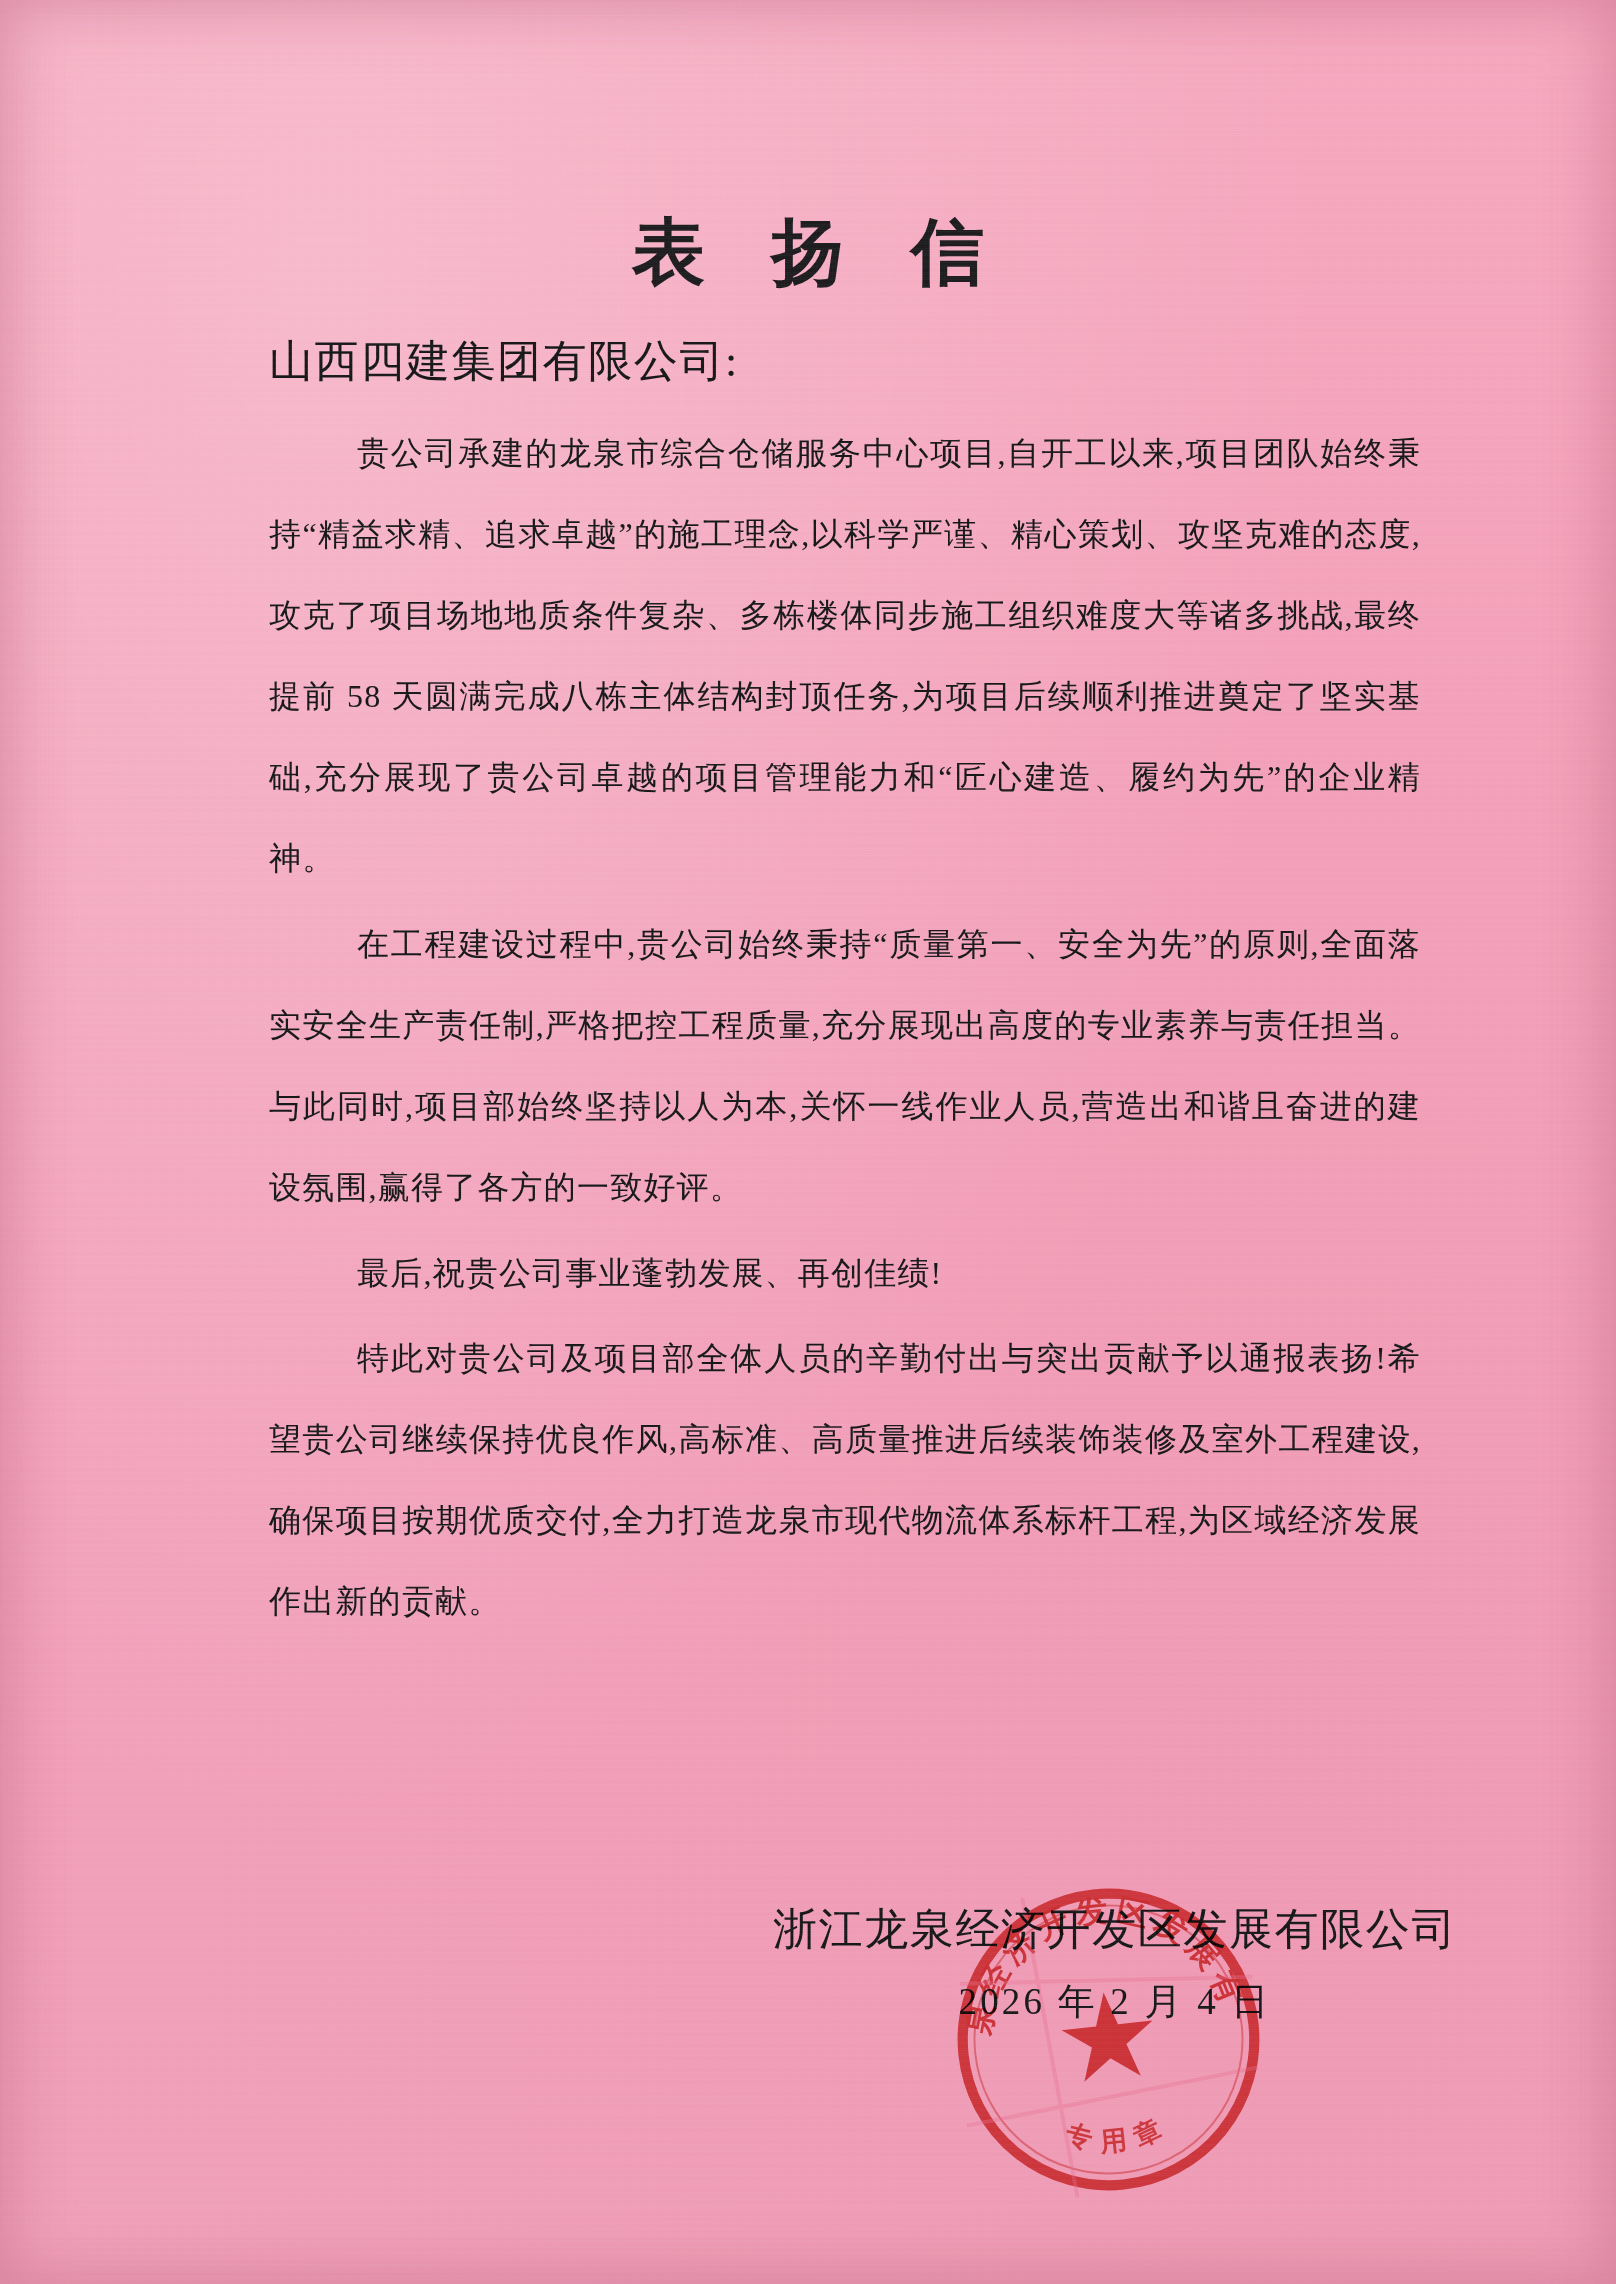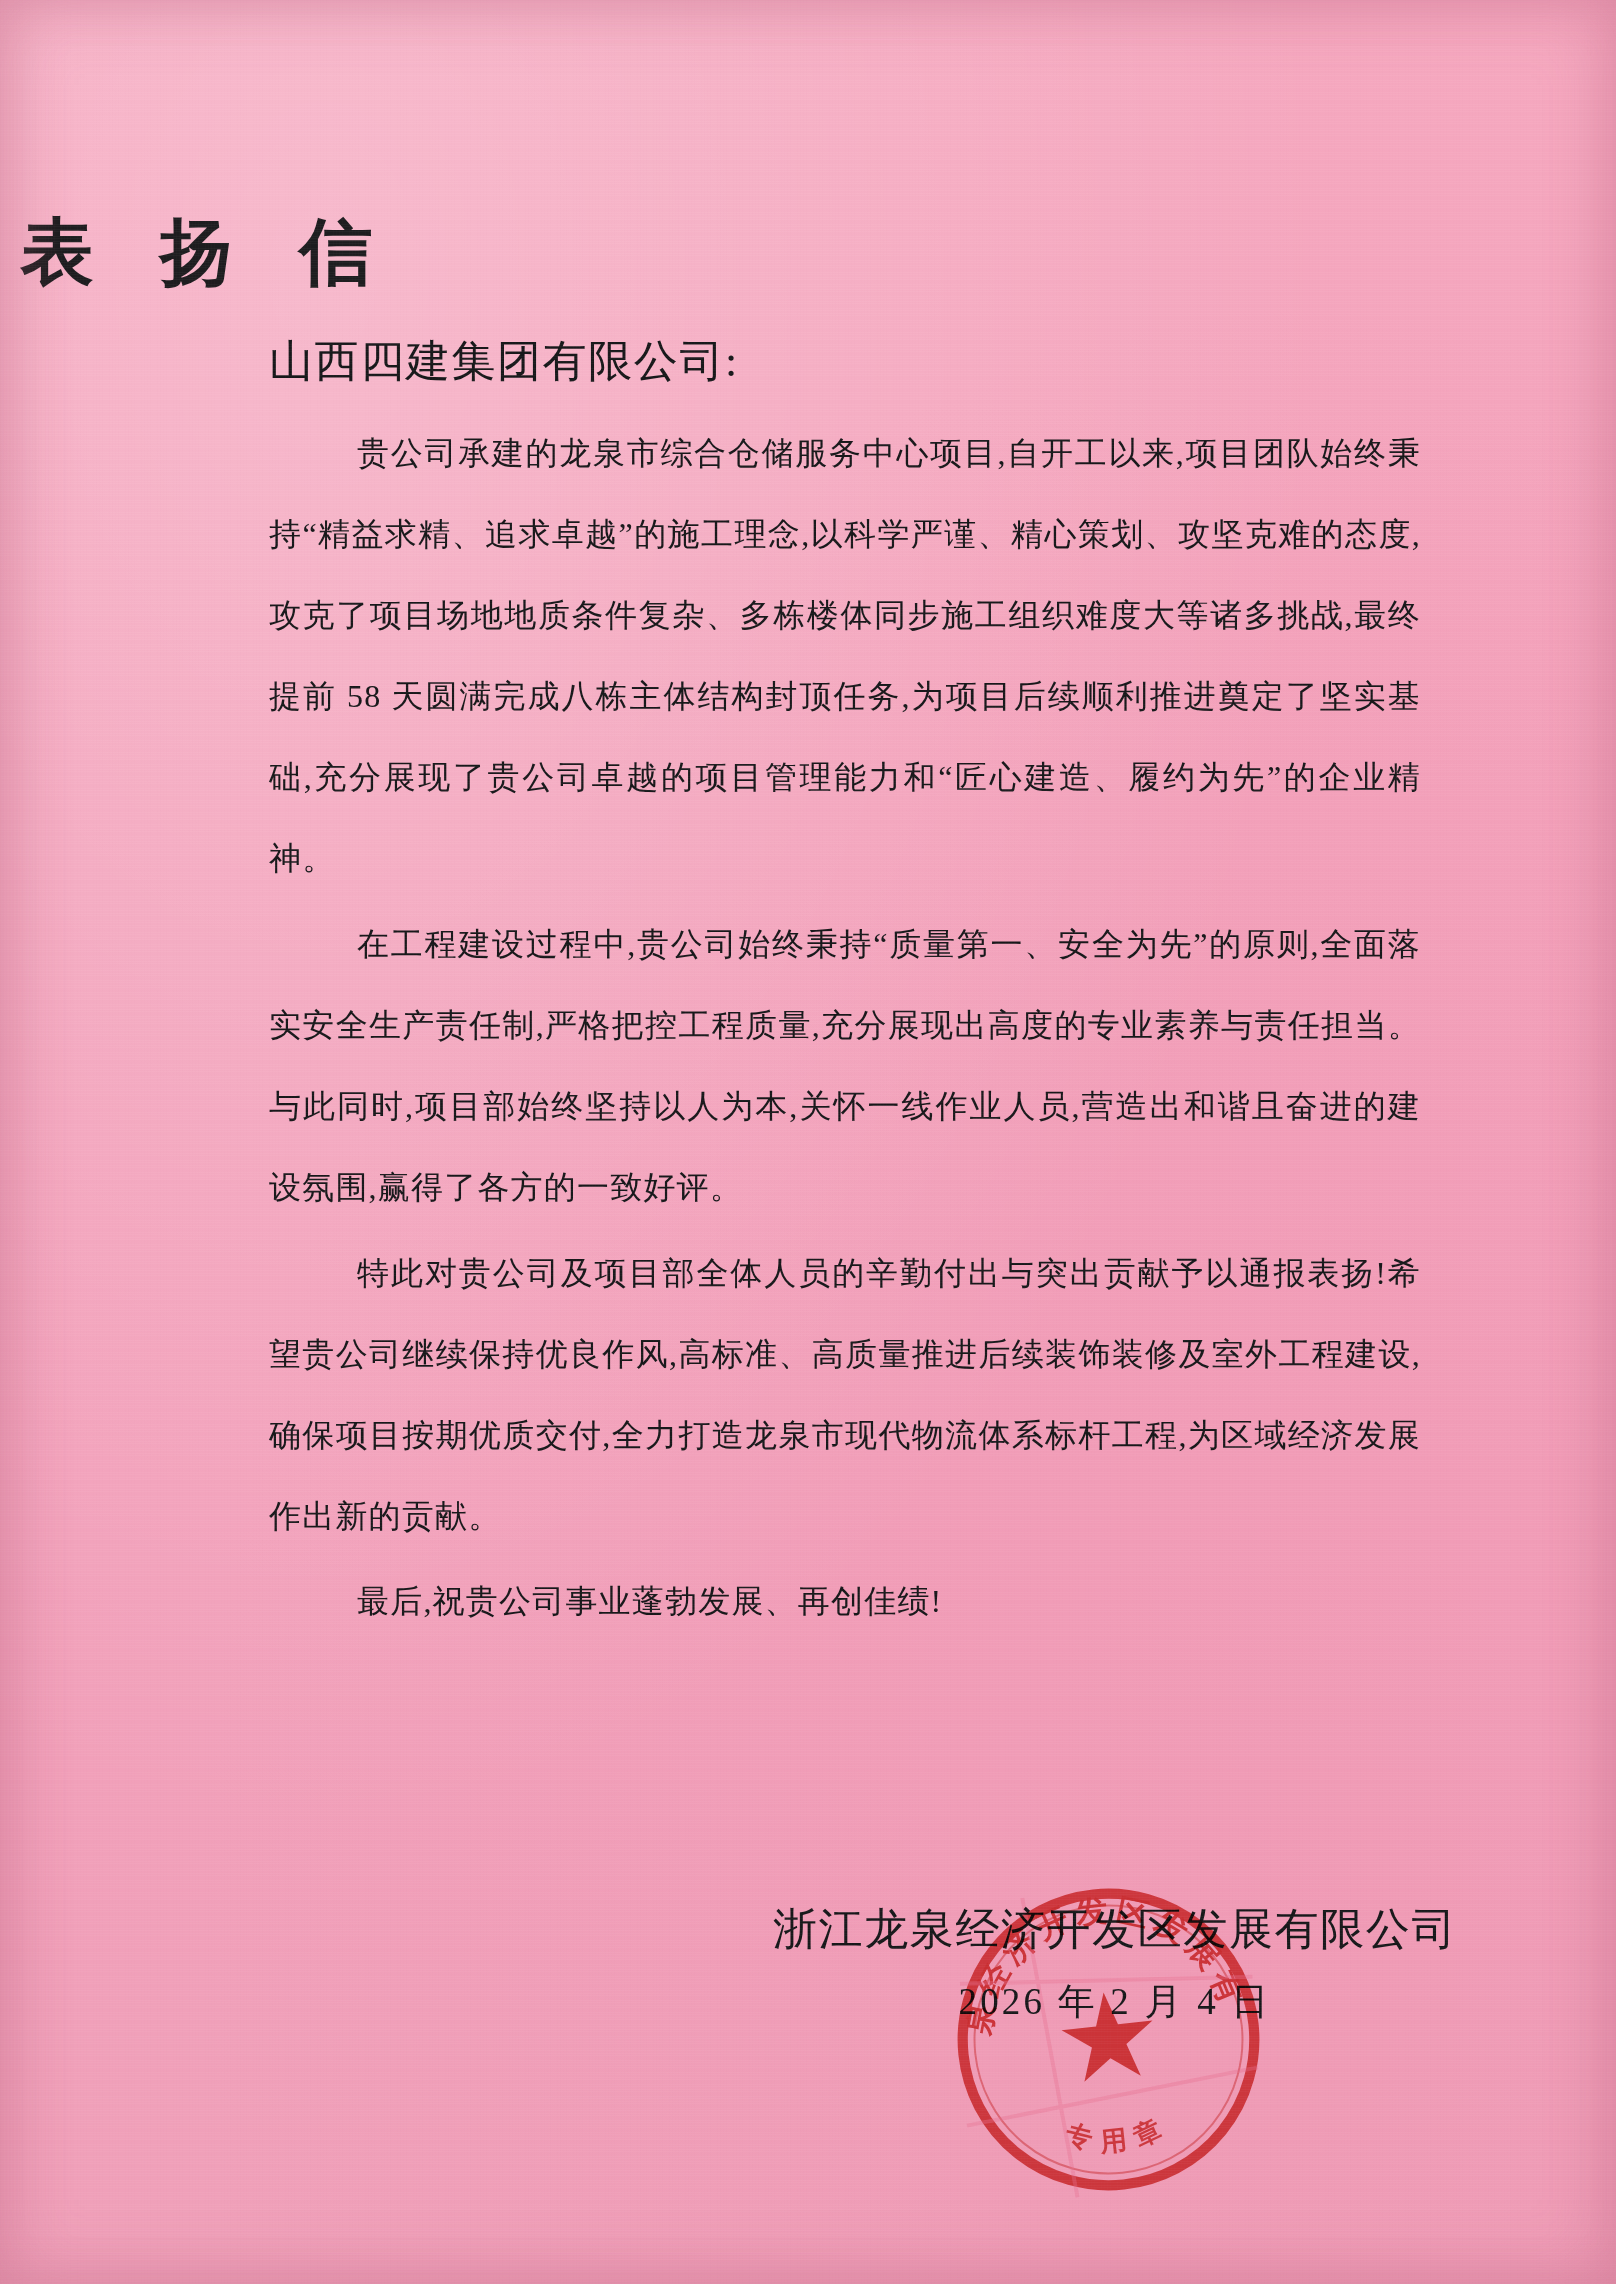--- a/index.html
+++ b/index.html
@@ -53,20 +53,21 @@
     width: 1616px;
     height: 2284px;
     padding: 0;
   }
 
   .doc-title {
     position: absolute;
     top: 204px;
     left: 0;
     right: 0;
+    text-align: center;
     font-size: 73px;
     font-weight: 700;
     letter-spacing: 20.5px;
     text-indent: 20.5px;
     color: #1d1d1f;
     font-family: "DejaVu Serif", "Liberation Serif", serif;
   }
 
   .body-block {
     position: absolute;
@@ -141,23 +142,23 @@
     <div class="doc-title">表 扬 信</div>
 
     <div class="body-block">
 
       <div class="salutation">山西四建集团有限公司:</div>
 
       <p class="para">贵公司承建的龙泉市综合仓储服务中心项目,自开工以来,项目团队始终秉持“精益求精、追求卓越”的施工理念,以科学严谨、精心策划、攻坚克难的态度,攻克了项目场地地质条件复杂、多栋楼体同步施工组织难度大等诸多挑战,最终提前 58 天圆满完成八栋主体结构封顶任务,为项目后续顺利推进奠定了坚实基础,充分展现了贵公司卓越的项目管理能力和“匠心建造、履约为先”的企业精神。</p>
 
       <p class="para">在工程建设过程中,贵公司始终秉持“质量第一、安全为先”的原则,全面落实安全生产责任制,严格把控工程质量,充分展现出高度的专业素养与责任担当。与此同时,项目部始终坚持以人为本,关怀一线作业人员,营造出和谐且奋进的建设氛围,赢得了各方的一致好评。</p>
 
+      <p class="para">最后,祝贵公司事业蓬勃发展、再创佳绩!</p>
+
       <p class="para">特此对贵公司及项目部全体人员的辛勤付出与突出贡献予以通报表扬!希望贵公司继续保持优良作风,高标准、高质量推进后续装饰装修及室外工程建设,确保项目按期优质交付,全力打造龙泉市现代物流体系标杆工程,为区域经济发展作出新的贡献。</p>
-
-      <p class="para">最后,祝贵公司事业蓬勃发展、再创佳绩!</p>
 
     </div>
 
     <div class="signature-block">
       <div class="sig-org">浙江龙泉经济开发区发展有限公司</div>
       <div class="sig-date">2026 年 2 月 4 日</div>
     </div>
 
     <div id="seal">
       <svg width="331" height="331" viewBox="0 0 420 420" xmlns="http://www.w3.org/2000/svg">

